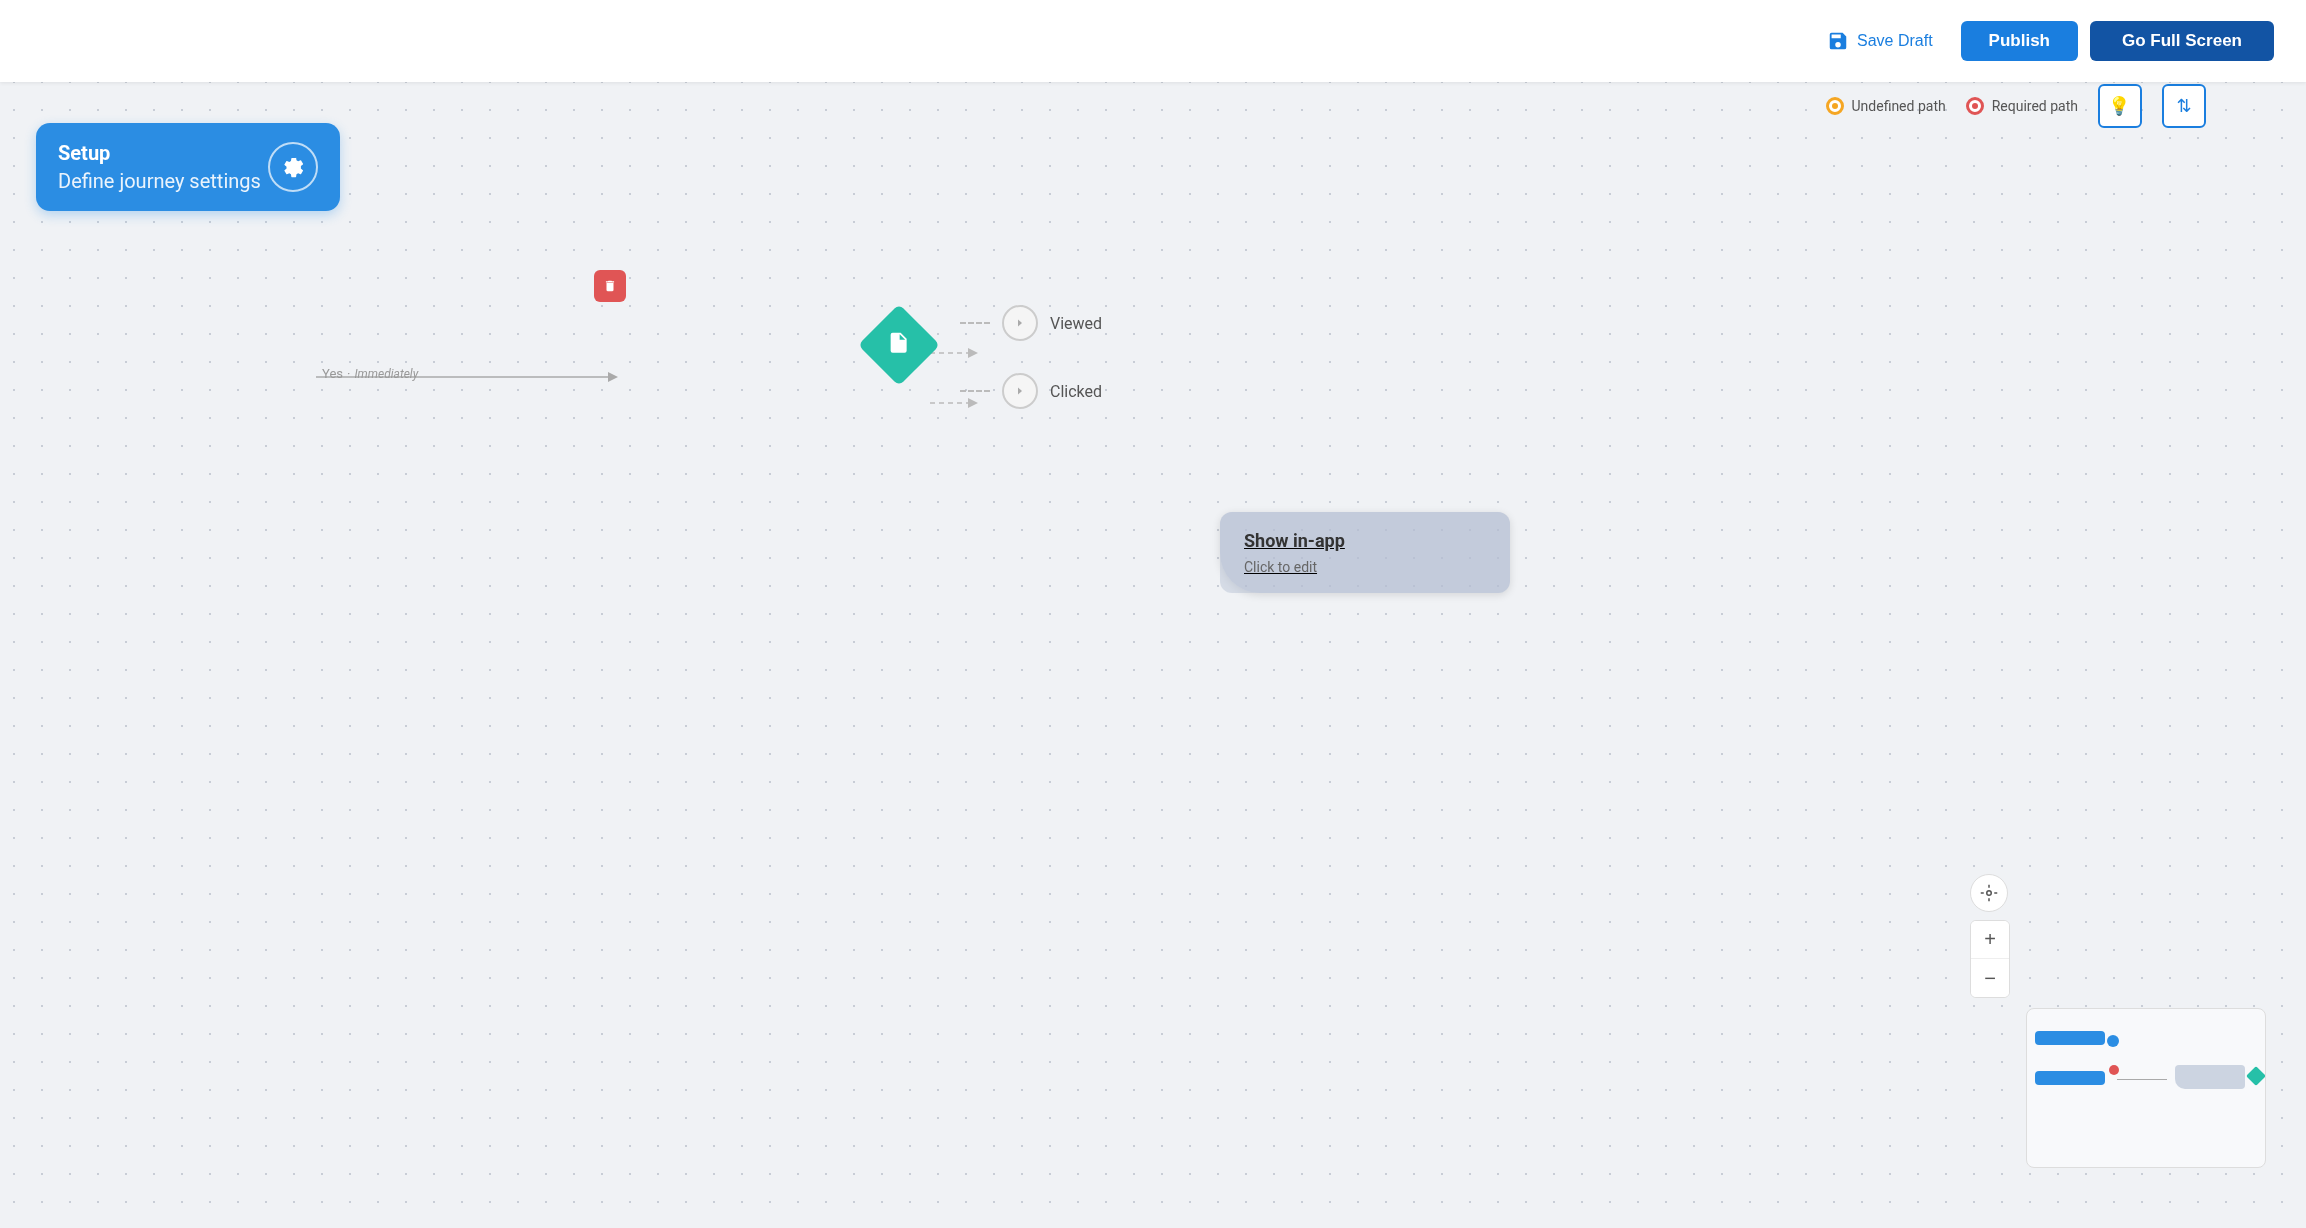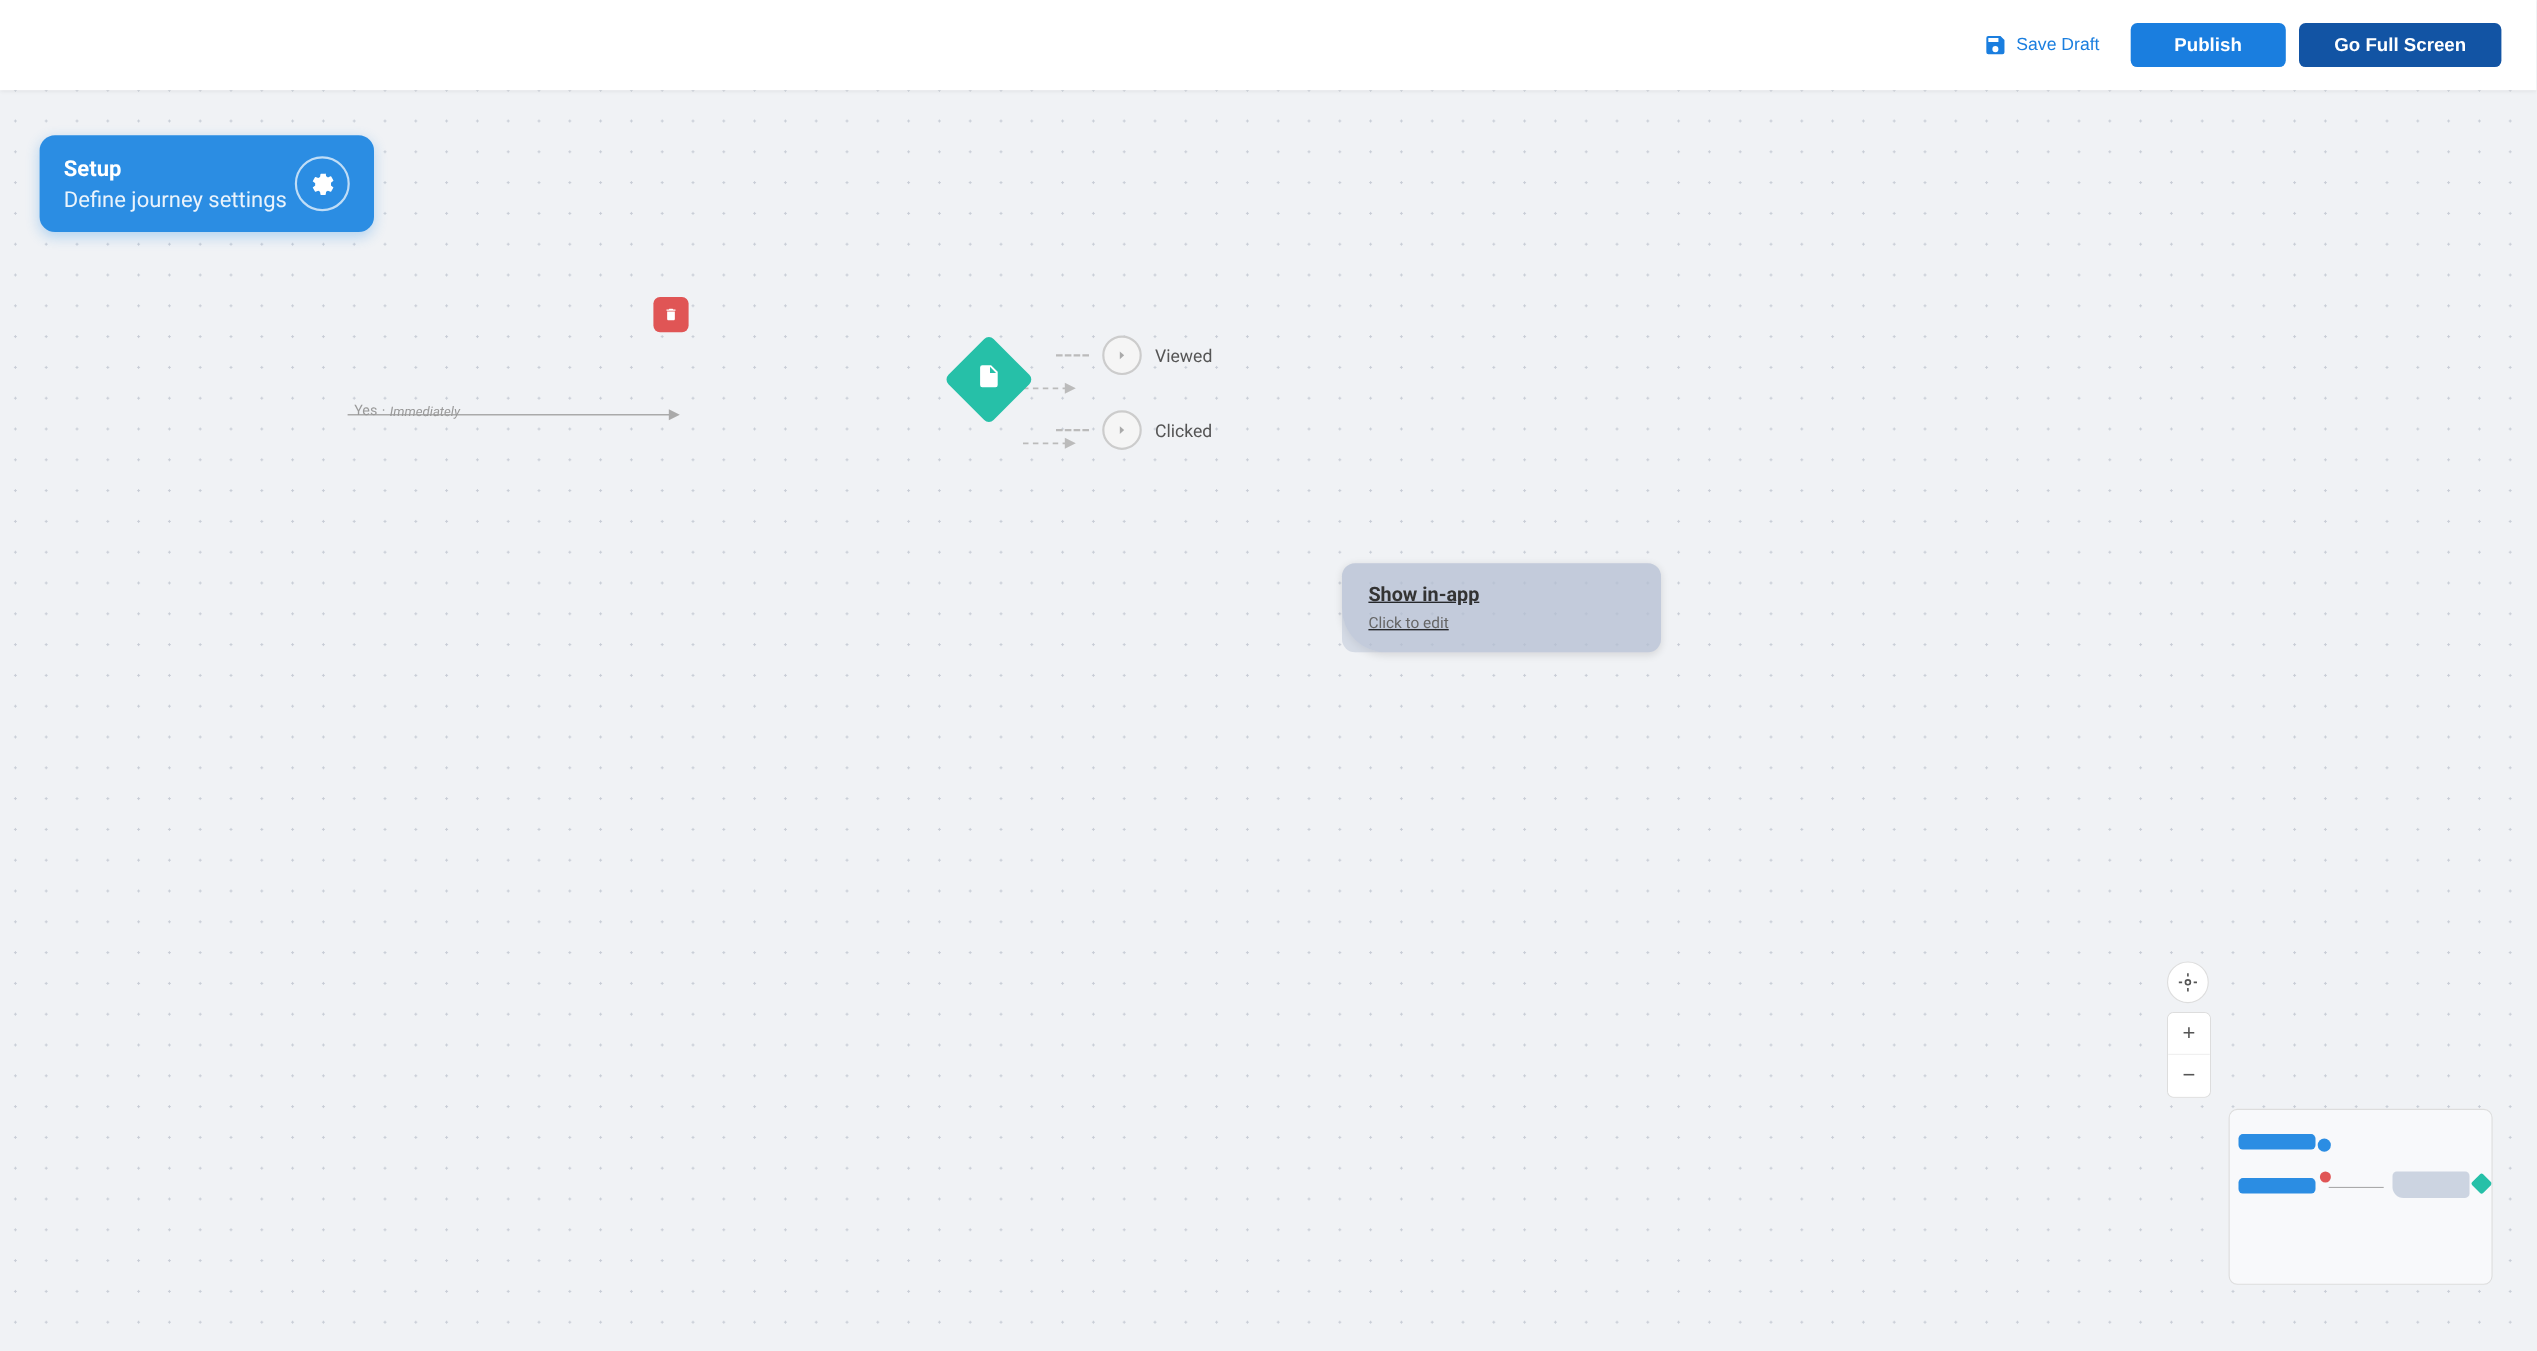--- a/index.html
+++ b/index.html
@@ -46,21 +46,21 @@
       color: #1a7edf;
     }
 
     .publish-btn {
       background: #1a7edf;
       color: #fff;
       border: none;
       border-radius: 6px;
       font-size: 17px;
       font-weight: 600;
-      padding: 10px 40px;
+      padding: 10px 28px;
       cursor: pointer;
     }
 
     .fullscreen-btn {
       background: #1254a4;
       color: #fff;
       border: none;
       border-radius: 6px;
       font-size: 17px;
       font-weight: 600;
@@ -450,20 +450,36 @@
   <button class="publish-btn">
     <span>Publish</span>
   </button>
   <button class="fullscreen-btn">
     <span>Go Full Screen</span>
   </button>
 </div>
 
 <div class="canvas">
 
+  <div class="legend-bar">
+    <div class="legend-item">
+      <div class="legend-dot-orange"></div>
+      <span>Undefined path</span>
+    </div>
+    <div class="legend-item">
+      <div class="legend-dot-red"></div>
+      <span>Required path</span>
+    </div>
+    <button class="icon-btn">
+      <span>💡</span>
+    </button>
+    <button class="icon-btn">
+      <span>⇅</span>
+    </button>
+  </div>
 
   <svg class="connections-svg">
 
     <line x1="316" y1="309" x2="610" y2="309" stroke="#aaa" stroke-width="1.5" stroke-dasharray="0"></line>
 
     <polygon points="608,304 618,309 608,314" fill="#aaa"></polygon>
 
     <line x1="930" y1="285" x2="970" y2="285" stroke="#bbb" stroke-width="1.5" stroke-dasharray="5,4"></line>
     <polygon points="968,280 978,285 968,290" fill="#bbb"></polygon>
 

